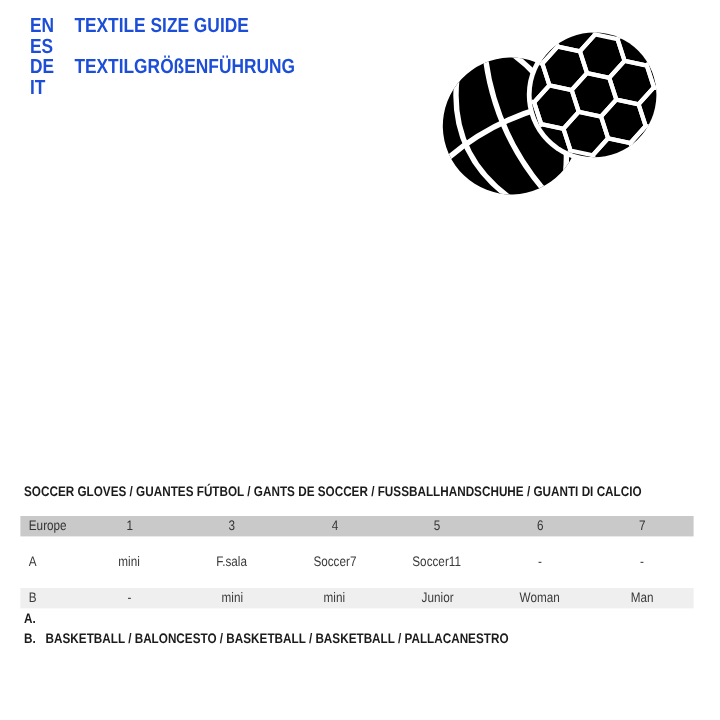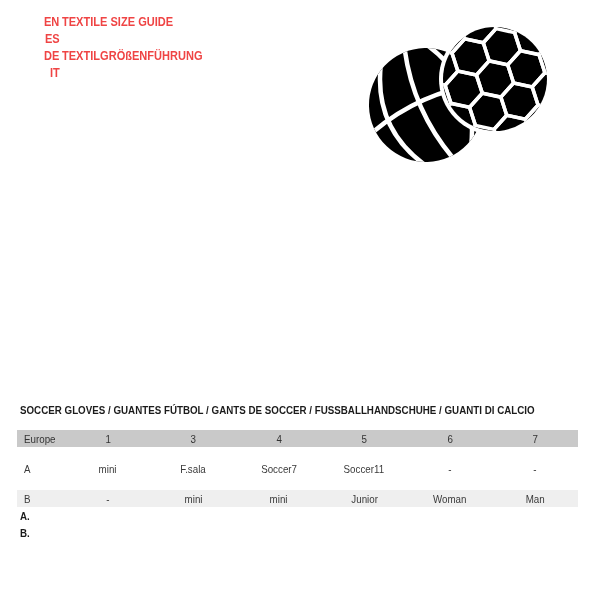--- a/index.html
+++ b/index.html
@@ -11,21 +11,21 @@
     font-family: "Liberation Sans", sans-serif;
     color: #1d1d1d;
     overflow: hidden;
   }
   
   .cond  { display: inline-block; transform: scaleX(0.85); transform-origin: 0 50%; white-space: nowrap; }
   .condc { display: inline-block; transform: scaleX(0.85); transform-origin: 50% 50%; white-space: nowrap; }
 
   
   .lang-block { position: absolute; left: 25px; top: 13px; }
-  .lang-row   { display: flex; height: 17px; align-items: center; font-weight: bold; font-size: 13px; color: #ef4444; text-align: right; }
+  .lang-row   { display: flex; height: 17px; align-items: center; font-weight: bold; font-size: 17px; color: #1d4ed8; }
   .lang-code  { width: 37px; }
 
   
   .balls { position: absolute; left: 356px; top: 12px; width: 200px; height: 160px; }
 
   
   .table-title { position: absolute; left: 20px; top: 404px; font-size: 11.5px; font-weight: bold; color: #1b1b1b; }
 
   
   .size-table { position: absolute; left: 17px; top: 430px; width: 561px; font-size: 11.5px; color: #3a3a3a; }
@@ -143,16 +143,17 @@
       <span class="t-cell"><span class="condc">Man</span></span>
     </div>
   </div>
 
   <div class="notes">
     <div class="note-row">
       <span class="note-prefix"><span class="cond">A.</span></span>
     </div>
     <div class="note-row">
       <span class="note-prefix"><span class="cond">B.</span></span>
+      <span><span class="cond">BASKETBALL / BALONCESTO / BASKETBALL / BASKETBALL / PALLACANESTRO</span></span>
     </div>
   </div>
 
 </div>
 
 </body></html>

